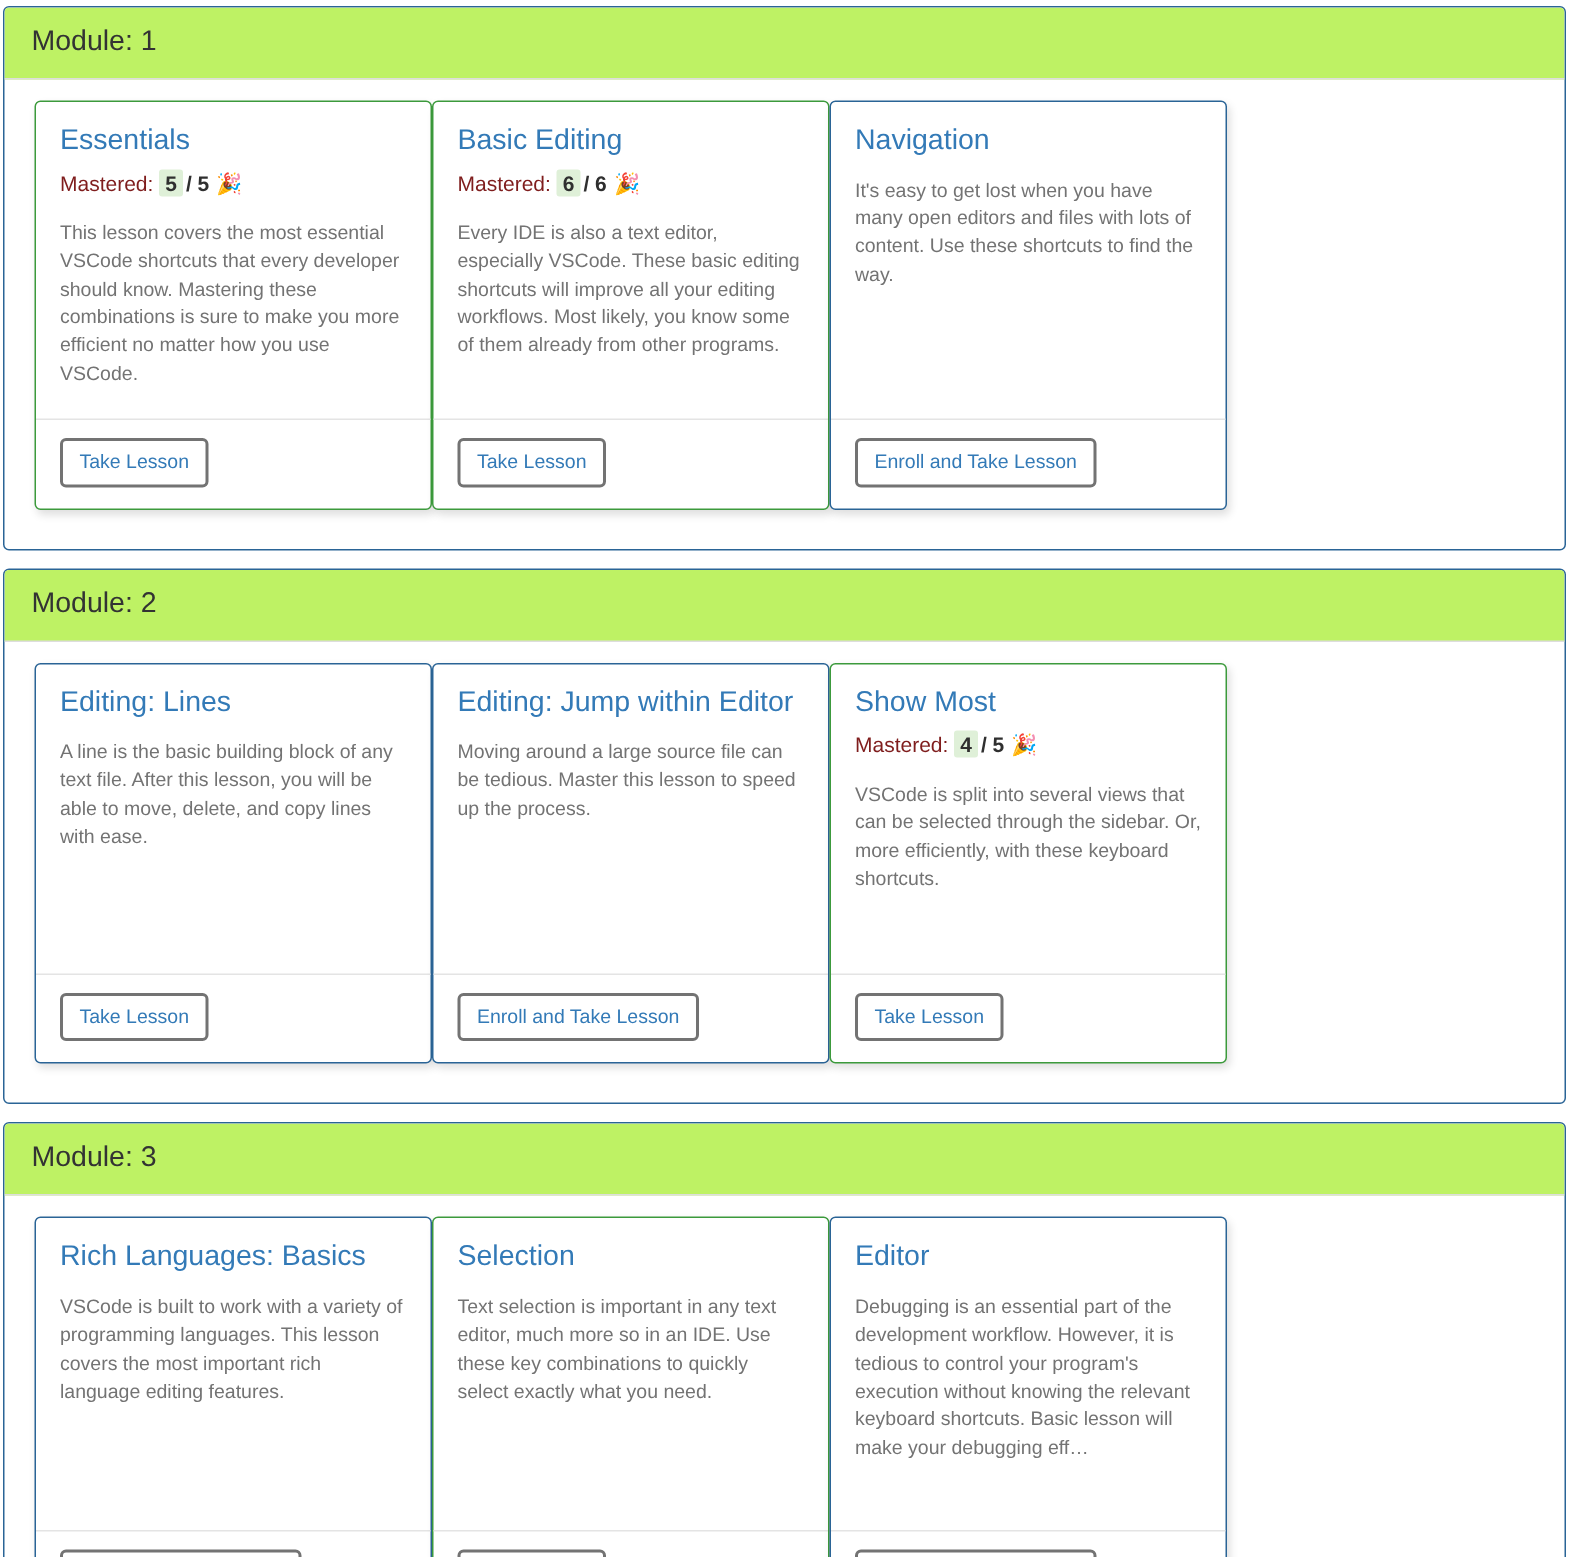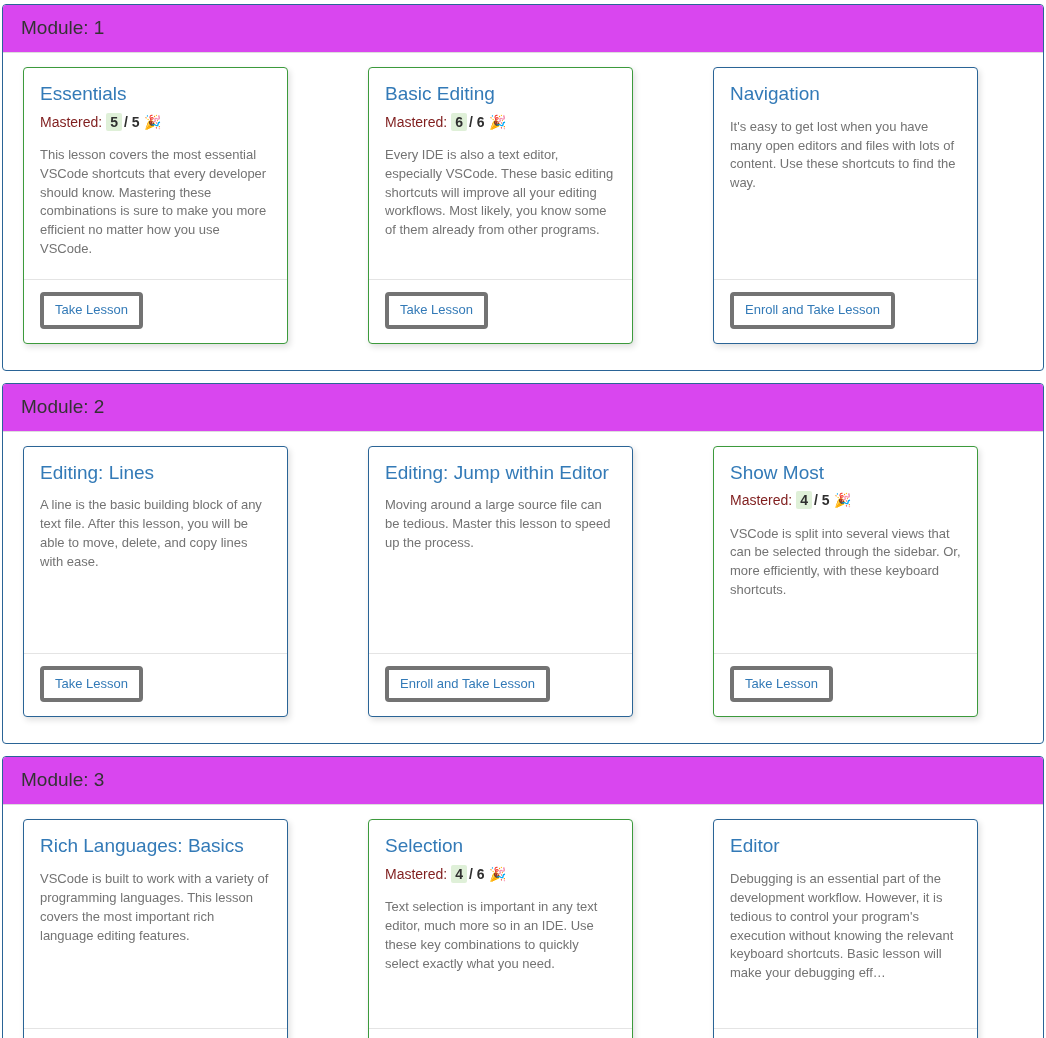--- a/index.html
+++ b/index.html
@@ -26,37 +26,36 @@
   .module-panel {
     border: 1px solid #2a6496;
     border-radius: 4px;
     background: #ffffff;
     margin-bottom: 12px;
     overflow: hidden;
   }
   .module-panel:last-child { margin-bottom: 0; }
 
   .module-header {
-    background: #d946ef;
+    background: #bef264;
     border-bottom: 1px solid #dddddd;
     padding: 12px 18px;
     font-size: 19px;
     color: #333333;
     line-height: 1.2;
   }
 
   .module-body {
     padding: 14px 20px 26px 20px;
   }
 
   .card-row {
     display: flex;
     flex-direction: row;
-    align-items: flex-end;
-    gap: 80px;
+    align-items: flex-start;
   }
 
   
   .lesson-card {
     width: 265px;
     flex: 0 0 265px;
     box-sizing: border-box;
     background: #ffffff;
     border: 1px solid #2a6496;
     border-radius: 4px;
@@ -123,21 +122,21 @@
     padding: 12px 16px 14px 16px;
   }
 
   .lesson-button {
     display: inline-block;
     font-family: "Liberation Sans", sans-serif;
     font-size: 13px;
     line-height: 1.3;
     color: #337ab7;
     background: #ffffff;
-    border: 4px solid #737373;
+    border: 2px solid #737373;
     border-radius: 4px;
     padding: 6px 11px;
     cursor: pointer;
   }
 
   
   .module-1 .card-main { min-height: 185px; }
   .module-2 .card-main { min-height: 180px; }
   .module-3 .card-main { min-height: 182px; }
 </style>
@@ -254,24 +253,20 @@
             <div class="card-spacer"></div>
           </div>
           <div class="card-footer">
             <button class="lesson-button">Enroll and Take Lesson</button>
           </div>
         </article>
 
         <article class="lesson-card mastered-card">
           <div class="card-main">
             <h3 class="card-title">Selection</h3>
-            <p class="mastered-line">
-              <span class="mastered-label">Mastered:</span>
-              <span class="mastered-count">4</span><span class="mastered-total"><span>/</span> <span>6</span></span><span class="party-icon">🎉</span>
-            </p>
             <p class="card-desc">Text selection is important in any text editor, much more so in an IDE. Use these key combinations to quickly select exactly what you need.</p>
             <div class="card-spacer"></div>
           </div>
           <div class="card-footer">
             <button class="lesson-button">Take Lesson</button>
           </div>
         </article>
 
         <article class="lesson-card">
           <div class="card-main">

